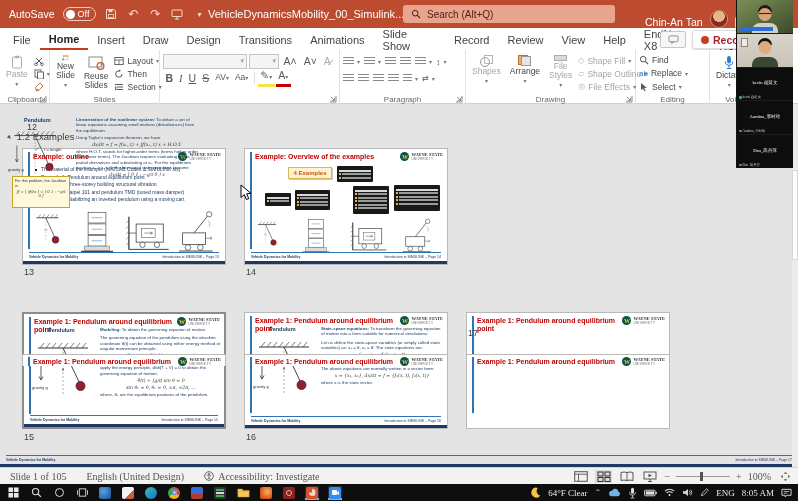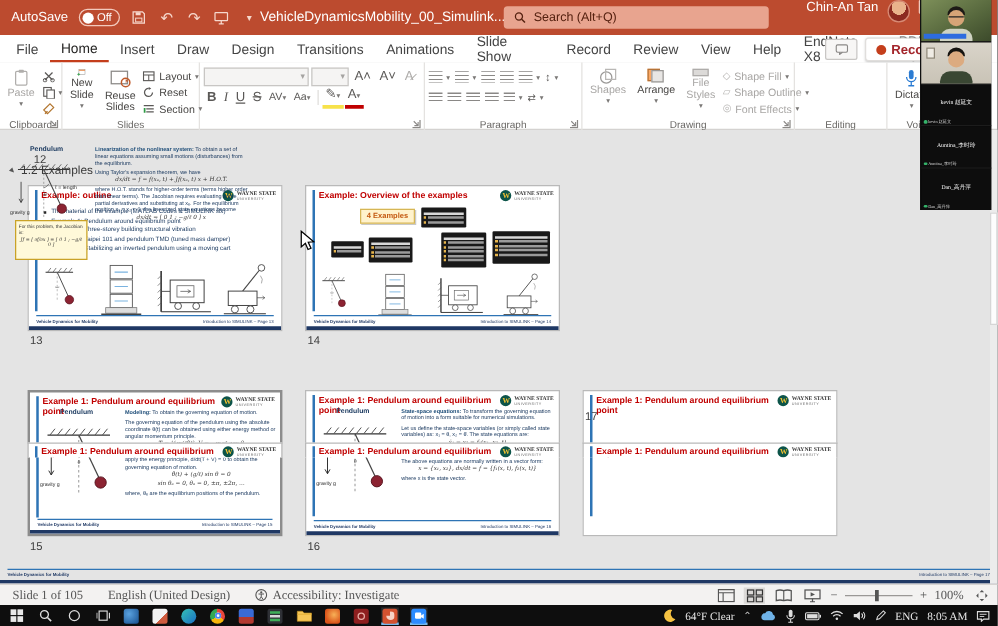--- a/index.html
+++ b/index.html
@@ -11,29 +11,29 @@
   .titlebar { position:absolute; left:0; top:0; width:798px; height:28px; background:#bc4b2f; display:flex; align-items:center; }
   .tb-left { display:flex; align-items:center; gap:8px; padding-left:9px; color:#fff; }
   .autosave-lbl { font-size:10.5px; color:#fff; }
   .toggle { display:flex; align-items:center; gap:3px; border:1px solid #f3cabd; border-radius:8px; padding:1px 6px 1px 2px; }
   .knob { width:9px; height:9px; border-radius:50%; background:#fff; }
   .toggle span { font-size:9px; color:#fff; }
   .tbi { width:14px; height:14px; display:inline-flex; align-items:center; justify-content:center; color:#f6d8cd; font-size:12px; }
   .tb-title { position:absolute; left:208px; top:0; height:28px; display:flex; align-items:center; gap:4px; color:#fff; font-size:11px; }
   .search-pill { position:absolute; left:403px; top:5px; width:212px; height:18px; background:#e8a48f; border-radius:3px;
                  display:flex; align-items:center; gap:6px; padding-left:8px; font-size:10px; color:#54200f; }
-  .tb-user { position:absolute; left:645px; top:0; height:28px; display:flex; align-items:flex-start; gap:7px; color:#fff; font-size:10.5px; }
+  .tb-user { position:absolute; left:645px; top:0; height:28px; display:flex; align-items:flex-end; gap:7px; color:#fff; font-size:10.5px; }
   .avatar { width:18px; height:18px; border-radius:50%; background:radial-gradient(circle at 50% 32%, #e9b38c 0 42%, #8c2a20 43%); border:1px solid #d78a74; }
   .winico { width:13px; height:11px; border:1px solid #f0c9bc; border-radius:1px; position:relative; }
   .winico::after { content:""; position:absolute; right:1px; bottom:1px; width:5px; height:4px; background:#f0c9bc; }
 
   
   .tabrow { position:absolute; left:0; top:28px; width:798px; height:22px; background:#fff; display:flex; align-items:stretch; padding-left:4px; }
   .tab { font-size:11px; color:#444; padding:4px 9px 2px; display:flex; align-items:center; }
-  .tab.active { color:#252423; font-weight:normal; border-bottom:2.5px solid #c43e1c; }
+  .tab.active { color:#252423; font-weight:bold; border-bottom:2.5px solid #c43e1c; }
   .cmt-btn { position:absolute; left:660px; top:3px; width:26px; height:17px; border:1px solid #c8c6c4; border-radius:2px; background:#f7f6f5; display:flex; align-items:center; justify-content:center; }
   .rec-btn { position:absolute; left:692px; top:2px; height:19px; padding:0 8px; background:#fff; border:1px solid #e0dedc; border-radius:3px;
              box-shadow:0 1px 2px rgba(0,0,0,.18); display:flex; align-items:center; gap:4px; font-size:10.5px; color:#a4262c; font-weight:bold; }
   .rec-dot { width:8px; height:8px; border-radius:50%; background:#c43e1c; }
 
   
   .ribbon { position:absolute; left:0; top:50px; width:798px; height:54px; background:#fff; border-bottom:1px solid #d4d2d0; display:flex; }
   .rgroup { position:relative; height:54px; padding:3px 3px 12px; border-right:1px solid #e4e2e0; display:flex; gap:3px; }
   .glabel { position:absolute; bottom:0; left:0; right:0; text-align:center; font-size:8px; color:#696764; }
   .lnch { position:absolute; bottom:1px; right:2px; width:8px; height:8px; color:#8a8886; }
@@ -445,21 +445,21 @@
             <svg class="ic9" width="9" height="9" color="#5b5957">
               <use href="#sym-layout"></use>
             </svg>
             <span>Layout</span>
             <span class="car">▾</span>
           </span>
         <span class="sbtn">
             <svg class="ic9" width="9" height="9" color="#5b5957">
               <use href="#sym-reset"></use>
             </svg>
-            <span>Reset</span>
+            <span>Then</span>
           </span>
         <span class="sbtn">
             <svg class="ic9" width="9" height="9" color="#5b5957">
               <use href="#sym-section"></use>
             </svg>
             <span>Section</span>
             <span class="car">▾</span>
           </span>
       </div>
       <span class="glabel">Slides</span>
@@ -564,31 +564,51 @@
             <span>Shape Fill</span>
             <span class="car">▾</span>
           </span>
         <span class="sbtn dis">
             <span style="font-size:8px;color:#b5b3b1">▱</span>
             <span>Shape Outline</span>
             <span class="car">▾</span>
           </span>
         <span class="sbtn dis">
             <span style="font-size:8px;color:#b5b3b1">◎</span>
-            <span>Font Effects</span>
+            <span>File Effects</span>
             <span class="car">▾</span>
           </span>
       </div>
       <span class="glabel">Drawing</span>
       <svg class="lnch">
           <use href="#sym-lnch"></use>
         </svg>
     </div>
 
     <div class="rgroup" style="width:74px">
+      <div class="scol" style="gap:3px">
+        <span class="sbtn">
+            <svg class="ic9" width="9" height="9" color="#5b5957">
+              <use href="#sym-mag"></use>
+            </svg>
+            <span>Find</span>
+          </span>
+        <span class="sbtn">
+            <span style="font-size:8px;color:#2b7cd3">ab</span>
+            <span>Replace</span>
+            <span class="car">▾</span>
+          </span>
+        <span class="sbtn">
+            <svg class="ic9" width="9" height="9" color="#5b5957">
+              <use href="#sym-cursor-sel"></use>
+            </svg>
+            <span>Select</span>
+            <span class="car">▾</span>
+          </span>
+      </div>
       <span class="glabel">Editing</span>
     </div>
 
     <div class="rgroup" style="width:50px; border-right:none">
       <div class="bigbtn">
         <svg width="12" height="16" color="#2b7cd3">
             <use href="#sym-mic"></use>
           </svg>
         <span>Dictate</span>
           <span class="car">▾</span>

